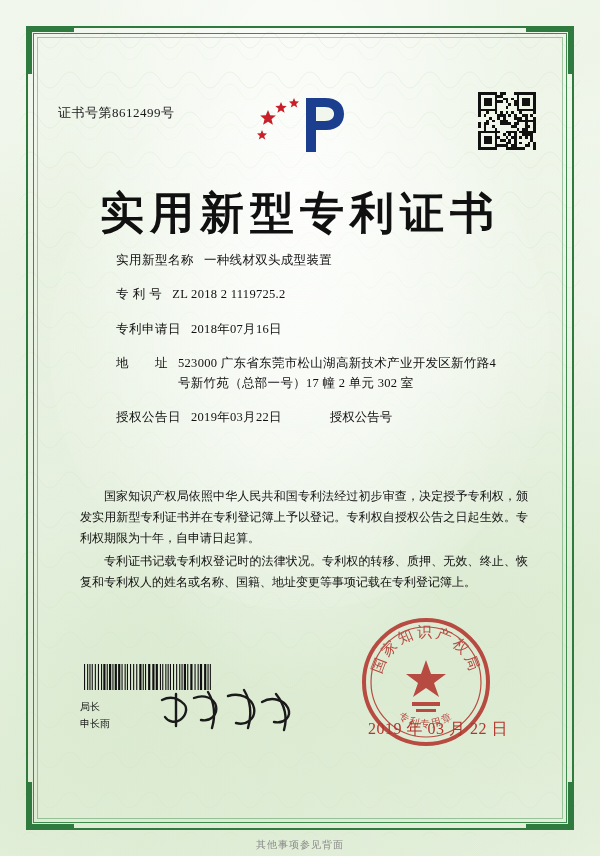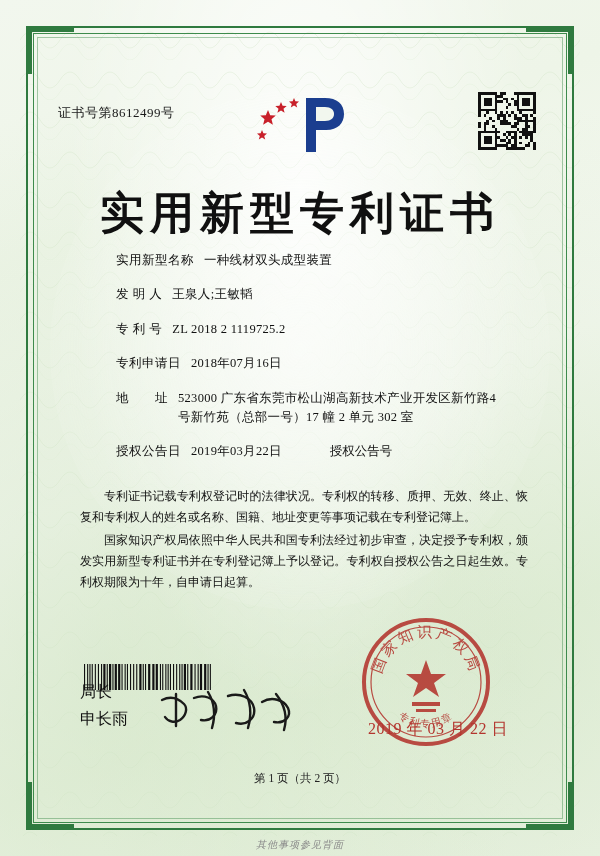--- a/index.html
+++ b/index.html
@@ -179,21 +179,21 @@
     right: 62px;
     bottom: 62px;
     width: 132px;
     height: 132px;
   }
 
   .sign-block {
     position: absolute;
     left: 34px;
     bottom: 78px;
-    font-size: 16px;
+    font-size: 10px;
     line-height: 1.7;
     color: #111;
   }
 
   .signature {
     position: absolute;
     left: 110px;
     bottom: 76px;
     width: 150px;
     height: 48px;
@@ -220,21 +220,20 @@
 
   .below-foot {
     position: absolute;
     left: 0;
     right: 0;
     bottom: 4px;
     text-align: center;
     font-size: 10px;
     color: #8a8a8a;
     letter-spacing: 1px;
-    font-style: italic;
   }
 </style>
 </head>
 <body>
 
 <div class="page">
 
   <svg class="guilloche" viewBox="0 0 560 816" preserveAspectRatio="none">
     <defs>
       <pattern id="wave" width="40" height="40" patternUnits="userSpaceOnUse">
@@ -725,24 +724,20 @@
 
     <div class="title">实用新型专利证书</div>
 
     <div class="fields">
 
       <div class="frow">
         <div class="flabel">实用新型名称</div>
         <div class="fvalue">一种线材双头成型装置</div>
       </div>
 
-      <div class="frow">
-        <div class="flabel">发 明 人</div>
-        <div class="fvalue">王泉人;王敏韬</div>
-      </div>
 
       <div class="frow">
         <div class="flabel">专 利 号</div>
         <div class="fvalue">ZL 2018 2 1119725.2</div>
       </div>
 
       <div class="frow">
         <div class="flabel">专利申请日</div>
         <div class="fvalue">2018年07月16日</div>
       </div>
@@ -758,22 +753,22 @@
 
       <div class="frow split">
         <div class="flabel">授权公告日</div>
         <div class="fvalue">2019年03月22日</div>
         <div class="flabel2">授权公告号</div>
       </div>
 
     </div>
 
     <div class="para">
+      <p>国家知识产权局依照中华人民共和国专利法经过初步审查，决定授予专利权，颁发实用新型专利证书并在专利登记簿上予以登记。专利权自授权公告之日起生效。专利权期限为十年，自申请日起算。</p>
       <p>专利证书记载专利权登记时的法律状况。专利权的转移、质押、无效、终止、恢复和专利权人的姓名或名称、国籍、地址变更等事项记载在专利登记簿上。</p>
-      <p>国家知识产权局依照中华人民共和国专利法经过初步审查，决定授予专利权，颁发实用新型专利证书并在专利登记簿上予以登记。专利权自授权公告之日起生效。专利权期限为十年，自申请日起算。</p>
     </div>
 
     <svg class="barcode" viewBox="0 0 132 26" preserveAspectRatio="none">
       <g id="barcodeBars" fill="#111">
           <rect x="2.00" y="0" width="1.10" height="26"></rect>
           <rect x="5.10" y="0" width="1.10" height="26"></rect>
           <rect x="7.40" y="0" width="1.10" height="26"></rect>
           <rect x="9.70" y="0" width="1.10" height="26"></rect>
           <rect x="12.80" y="0" width="1.10" height="26"></rect>
           <rect x="15.90" y="0" width="1.10" height="26"></rect>
@@ -850,17 +845,16 @@
 
         <polygon points="66,44 71,58 86,58 74,67 79,81 66,72 53,81 58,67 46,58 61,58" fill="#b3352e"></polygon>
 
         <rect x="52" y="86" width="28" height="4" fill="#b3352e"></rect>
         <rect x="56" y="93" width="20" height="3" fill="#b3352e"></rect>
       </g>
     </svg>
 
     <div class="seal-date">2019 年 03 月 22 日</div>
 
-    <div class="pagefoot">第 1 页（共 2 页）</div>
   </div>
 
   <div class="below-foot">其他事项参见背面</div>
 </div>
 
 </body></html>

